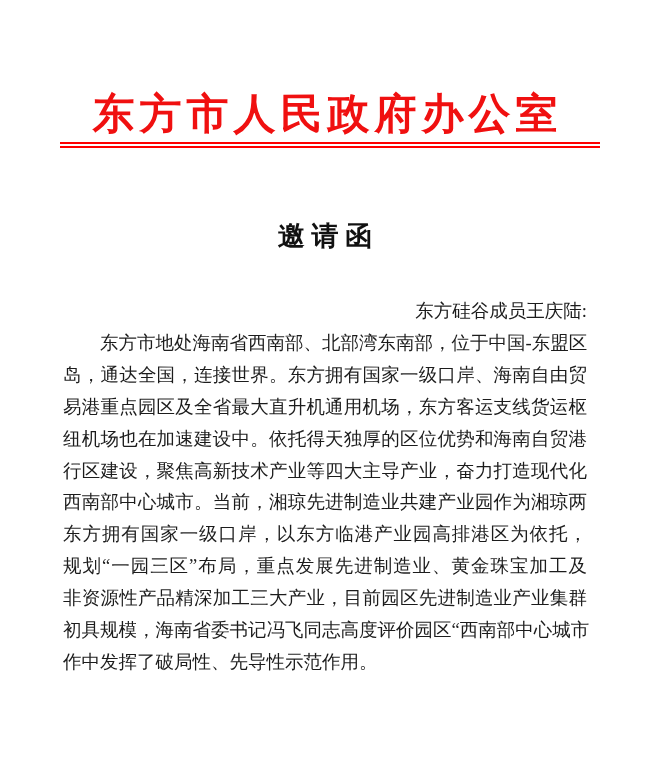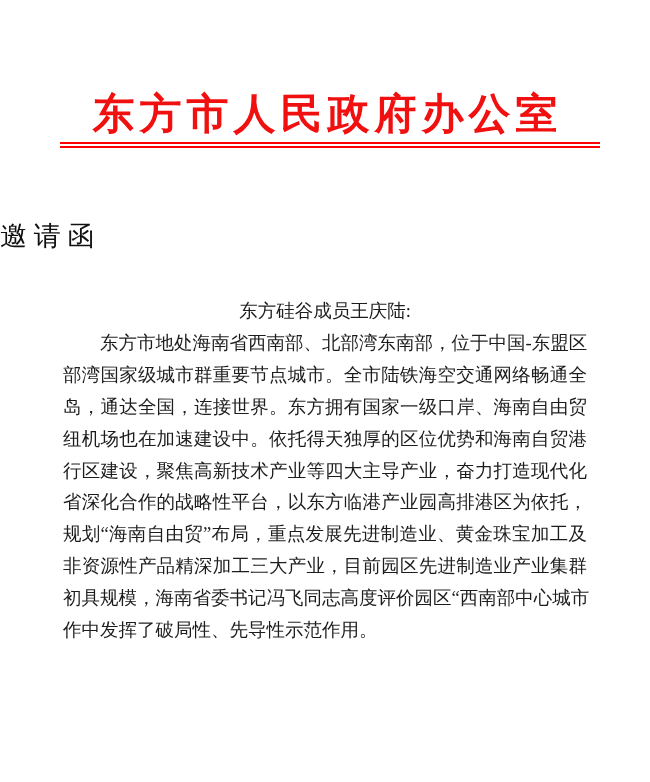--- a/index.html
+++ b/index.html
@@ -38,37 +38,37 @@
     height: 6px;
     border-top: 2px solid var(--rule);
     border-bottom: 2px solid var(--rule);
     background: #ffffff;
   }
   .doc-title {
     position: absolute;
     top: 218px;
     left: 0;
     width: 100%;
-    text-align: left;
+    text-align: center;
     color: #111111;
     font-size: 27px;
-    font-weight: normal;
+    font-weight: bold;
     white-space: nowrap;
   }
   .doc-body {
     position: absolute;
     top: 296px;
     left: 63px;
     width: 524px;
     color: var(--ink);
     font-size: 18.5px;
     line-height: 31.9px;
   }
   .salutation {
-    text-align: center;
+    text-align: right;
     white-space: nowrap;
   }
   .line {
     text-align: justify;
     text-align-last: justify;
     text-justify: inter-character;
     white-space: nowrap;
   }
   .line.last {
     text-align-last: left;
@@ -82,25 +82,26 @@
   <h1 class="org-name">东方市人民政府办公室</h1>
 
   <div class="double-rule"></div>
 
   <h2 class="doc-title">邀 请 函</h2>
 
   <div class="doc-body">
     <p class="salutation">东方硅谷成员王庆陆:</p>
     <div id="body-paragraph">
         <div class="line">　　东方市地处海南省西南部、北部湾东南部，位于中国-东盟区</div>
-        <div class="line">部湾国家级城市群重要节点城市。全市陆铁海空交通网络畅通全</div>
         <div class="line">岛，通达全国，连接世界。东方拥有国家一级口岸、海南自由贸</div>
+        <div class="line">易港重点园区及全省最大直升机通用机场，东方客运支线货运枢</div>
         <div class="line">纽机场也在加速建设中。依托得天独厚的区位优势和海南自贸港</div>
         <div class="line">行区建设，聚焦高新技术产业等四大主导产业，奋力打造现代化</div>
-        <div class="line">省深化合作的战略性平台，以东方临港产业园高排港区为依托，</div>
-        <div class="line">规划“海南自由贸”布局，重点发展先进制造业、黄金珠宝加工及</div>
+        <div class="line">西南部中心城市。当前，湘琼先进制造业共建产业园作为湘琼两</div>
+        <div class="line">东方拥有国家一级口岸，以东方临港产业园高排港区为依托，</div>
+        <div class="line">规划“一园三区”布局，重点发展先进制造业、黄金珠宝加工及</div>
         <div class="line">非资源性产品精深加工三大产业，目前园区先进制造业产业集群</div>
         <div class="line">初具规模，海南省委书记冯飞同志高度评价园区“西南部中心城市</div>
         <div class="line last">作中发挥了破局性、先导性示范作用。</div>
       </div>
   </div>
 
 </div>
 
 </body></html>

